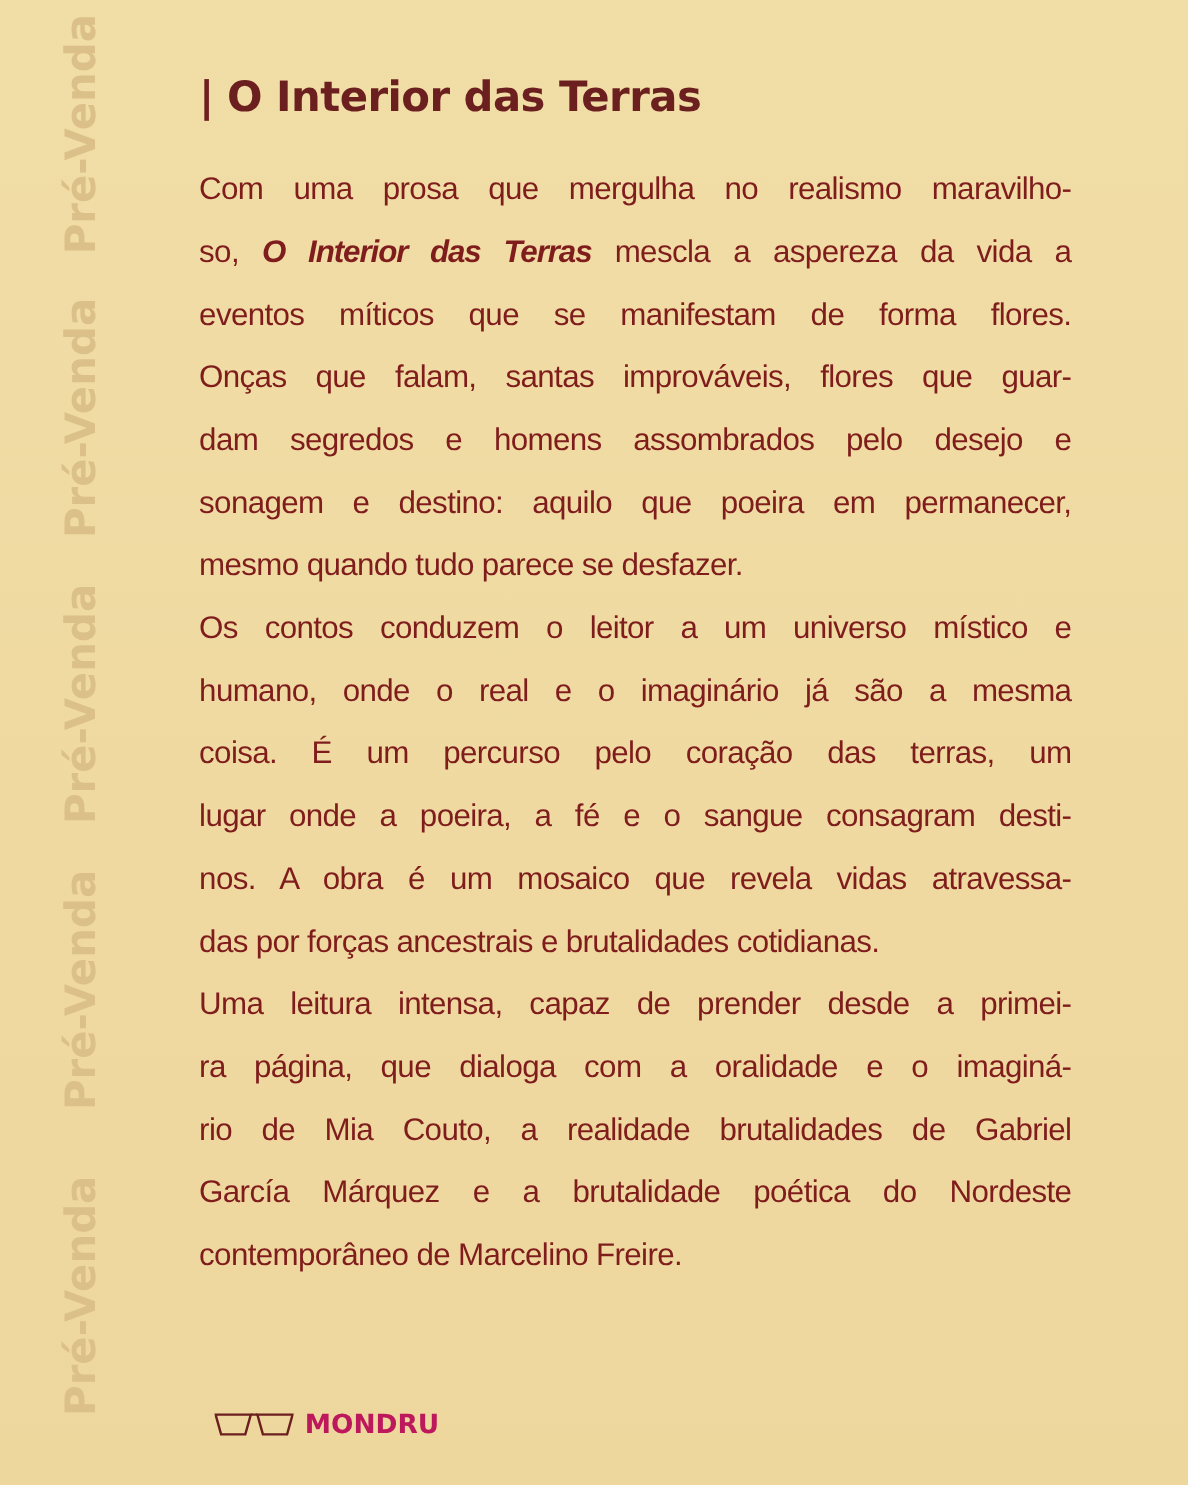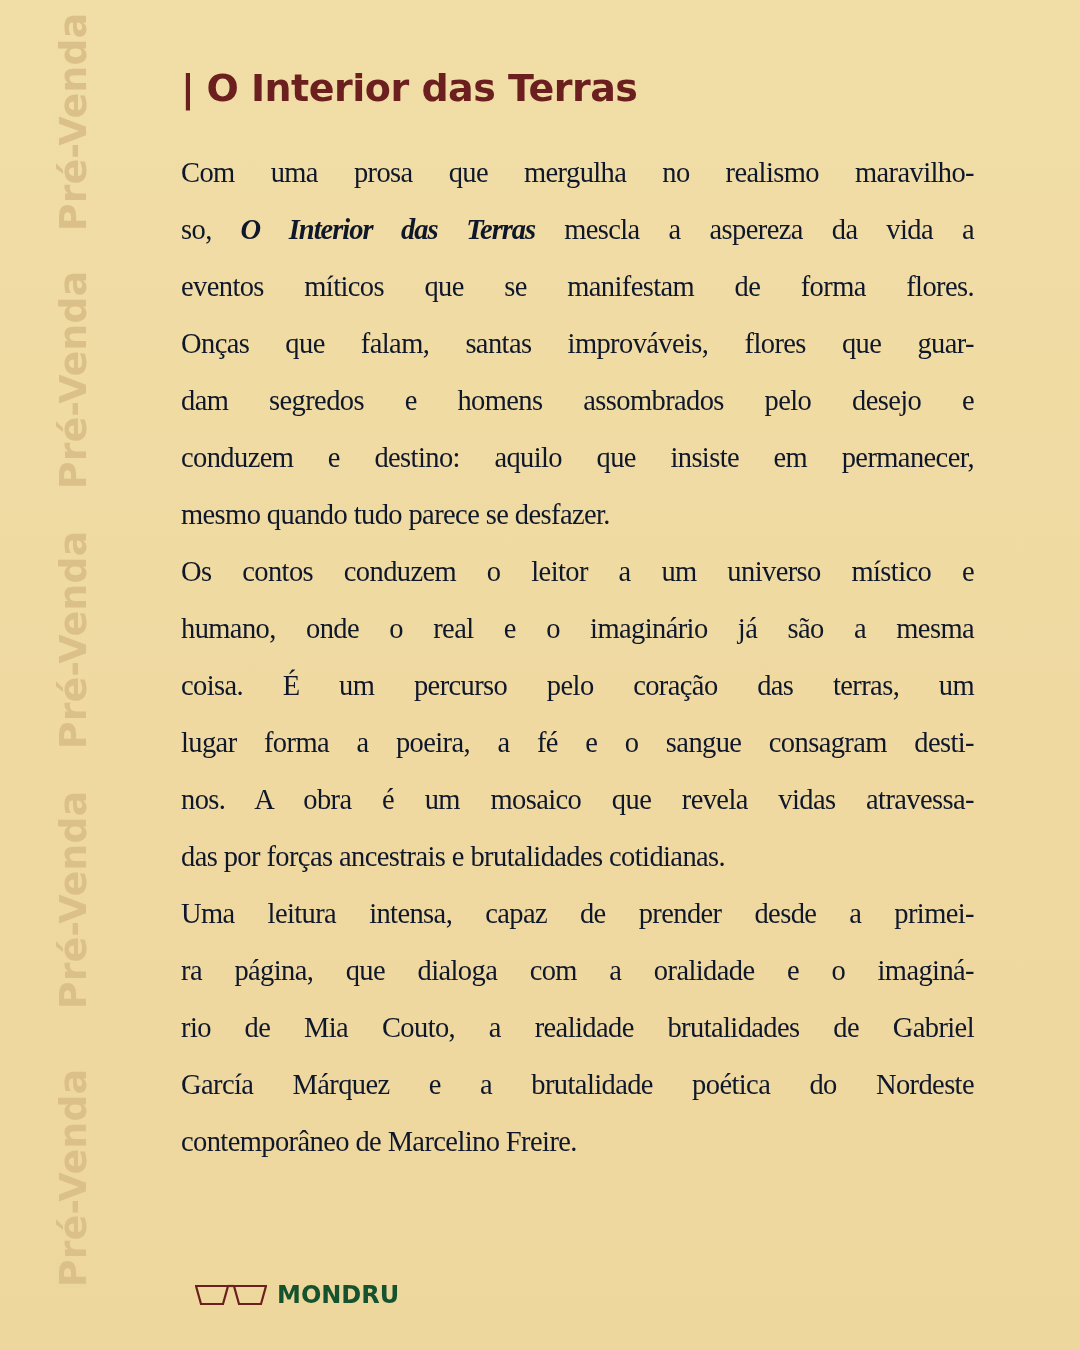--- a/index.html
+++ b/index.html
@@ -45,24 +45,24 @@
       font-size: 38px;
       letter-spacing: -0.5px;
       color: #6b1f1f;
       height: 56px;
       line-height: 56px;
       margin: 0;
     }
     .title .bar { margin-right: 12px; }
     .body {
       margin-top: 28px;
-      font-family: Liberation Serif, serif;
+      font-family: Liberation Sans, sans-serif;
       font-size: 28.5px;
       font-weight: normal;
-      color: #0f172a;
+      color: #7f1d1d;
     }
     .line {
       height: 57px;
       line-height: 57px;
       white-space: nowrap;
       text-align: justify;
       text-align-last: justify;
       letter-spacing: -0.6px;
     }
     .line.last { text-align-last: left; }
@@ -71,21 +71,21 @@
       position: absolute;
       left: 195px; top: 1280px;
       height: 30px;
       display: flex; align-items: center; gap: 10px;
     }
     .logo-mark { width: 72px; height: 22px; }
     .logo-text {
       font-family: "DejaVu Sans", sans-serif;
       font-weight: bold;
       font-size: 24px;
-      color: #14532d;
+      color: #be185d;
       letter-spacing: 0px;
     }
   </style>
 </head>
 <body>
 
 <div class="bg-grad"></div>
 
 <div class="watermark">
   <div class="wm-text" style="top:-8px;">
@@ -115,29 +115,29 @@
     <div>
       <div class="line">Com uma prosa que mergulha no realismo maravilho-</div>
       <div class="line">
         <span>so,</span>
         <span class="em">O Interior das Terras</span>
         <span>mescla a aspereza da vida a</span>
       </div>
       <div class="line">eventos míticos que se manifestam de forma flores.</div>
       <div class="line">Onças que falam, santas improváveis, flores que guar-</div>
       <div class="line">dam segredos e homens assombrados pelo desejo e</div>
-      <div class="line">conduzem e destino: aquilo que insiste em permanecer,</div>
+      <div class="line">sonagem e destino: aquilo que poeira em permanecer,</div>
       <div class="line last">mesmo quando tudo parece se desfazer.</div>
     </div>
 
     <div>
       <div class="line">Os contos conduzem o leitor a um universo místico e</div>
       <div class="line">humano, onde o real e o imaginário já são a mesma</div>
       <div class="line">coisa. É um percurso pelo coração das terras, um</div>
-      <div class="line">lugar forma a poeira, a fé e o sangue consagram desti-</div>
+      <div class="line">lugar onde a poeira, a fé e o sangue consagram desti-</div>
       <div class="line">nos. A obra é um mosaico que revela vidas atravessa-</div>
       <div class="line last">das por forças ancestrais e brutalidades cotidianas.</div>
     </div>
 
     <div>
       <div class="line">Uma leitura intensa, capaz de prender desde a primei-</div>
       <div class="line">ra página, que dialoga com a oralidade e o imaginá-</div>
       <div class="line">rio de Mia Couto, a realidade brutalidades de Gabriel</div>
       <div class="line">García Márquez e a brutalidade poética do Nordeste</div>
       <div class="line last">contemporâneo de Marcelino Freire.</div>

